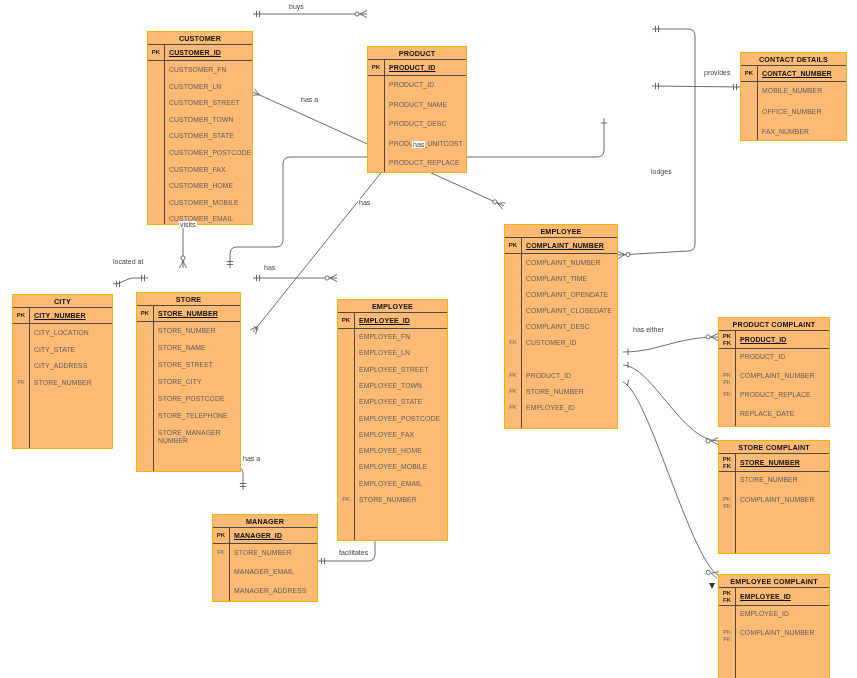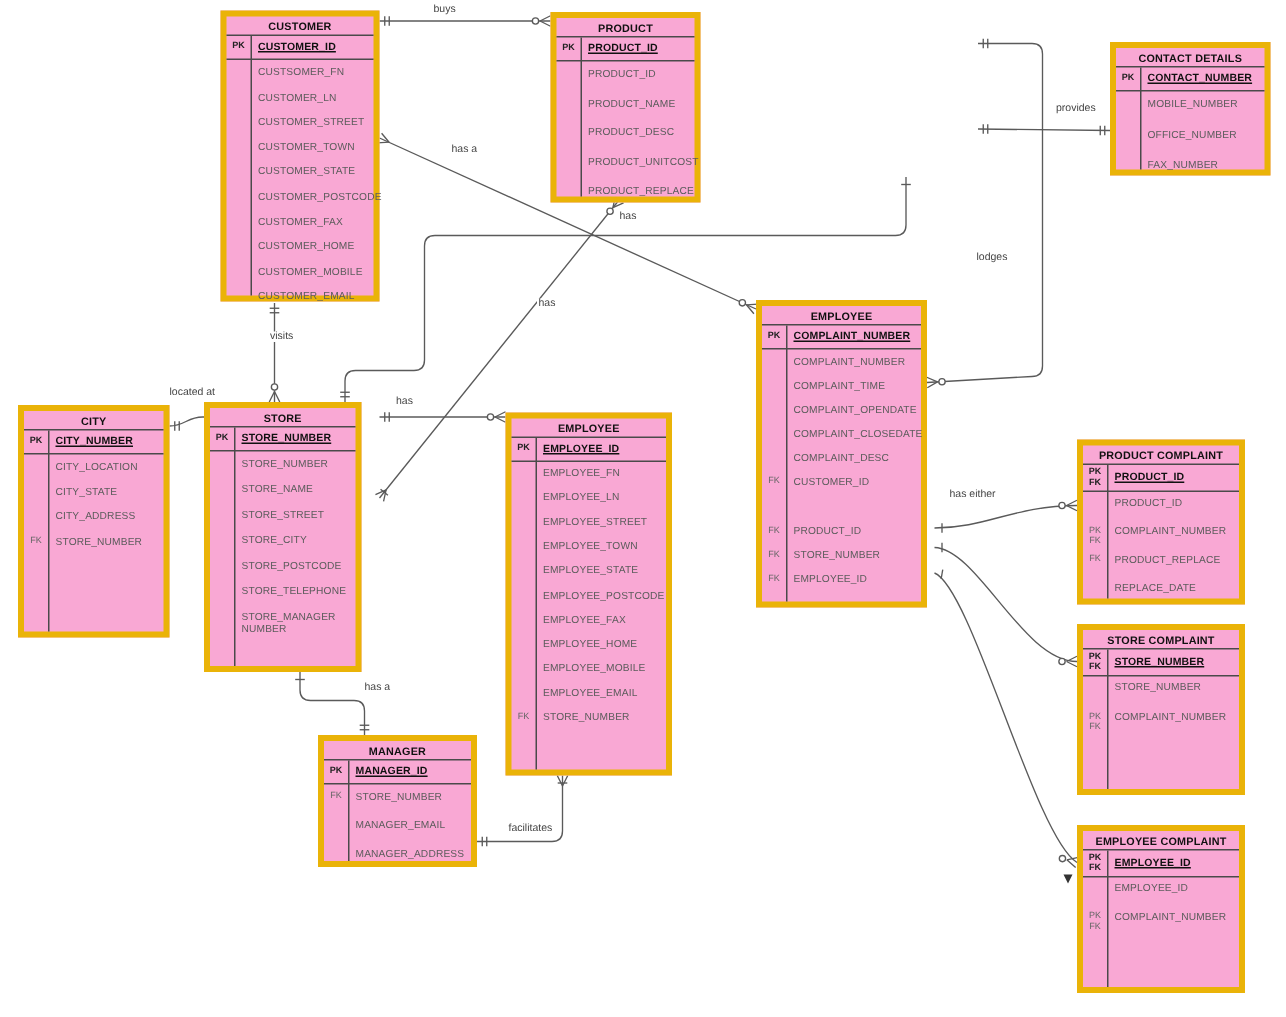--- a/index.html
+++ b/index.html
@@ -1,20 +1,20 @@
 <!DOCTYPE html>
 <html><head>
 <meta charset="utf-8">
 <style>
   * { box-sizing: border-box; }
   html,body { margin:0; padding:0; background:#fff; }
   body { font-family:"Liberation Sans", sans-serif; }
   #canvas { position:relative; width:857px; height:678px; background:#fff; overflow:hidden; }
   #edges { position:absolute; left:0; top:0; z-index:1; pointer-events:none; }
-  .entity { position:absolute; border:4px solid #eab308; background:#f9a8d4; z-index:2; }
+  .entity { position:absolute; border:1px solid #eab308; background:#fdba74; z-index:2;margin-top:24px; }
   .e-title { height:13px; border-bottom:1px solid #4a4a4a; font-size:7.2px; font-weight:bold; color:#111;
              display:flex; align-items:center; justify-content:center; letter-spacing:.15px; }
   .e-body { position:absolute; left:0; right:0; top:13px; bottom:0; }
   .gutter-line { position:absolute; left:16px; top:0; bottom:0; border-left:1px solid #4a4a4a; }
   .e-row { position:absolute; left:0; right:0; display:flex; }
   .pk-row { border-bottom:1px solid #4a4a4a; align-items:center; }
   .attr-row { align-items:flex-start; }
   .e-row .g { width:16px; flex:0 0 16px; text-align:center; font-size:6px; line-height:6.5px;
               color:#666; white-space:pre-line; }
   .pk-row .g { font-weight:bold; color:#222; }
@@ -138,21 +138,21 @@
         <div class="e-row attr-row" style="top: 153.8px;">
           <span class="g"></span>
           <span class="t">CUSTOMER_MOBILE</span>
         </div>
         <div class="e-row attr-row" style="top: 170.4px;">
           <span class="g"></span>
           <span class="t">CUSTOMER_EMAIL</span>
         </div>
       </div>
   </div>
-  <div class="entity" style="left:367px;top:8px;width:100px;height:127px;">
+  <div class="entity" style="left:367px;top:22px;width:100px;height:127px;">
     <div class="e-title">PRODUCT</div>
     <div class="e-body">
         <div class="gutter-line"></div>
         <div class="e-row pk-row" style="top: 0px; height: 16px;">
           <span class="g">PK</span>
           <span class="t">PRODUCT_ID</span>
         </div>
         <div class="e-row attr-row" style="top: 21px;">
           <span class="g"></span>
           <span class="t">PRODUCT_ID</span>

